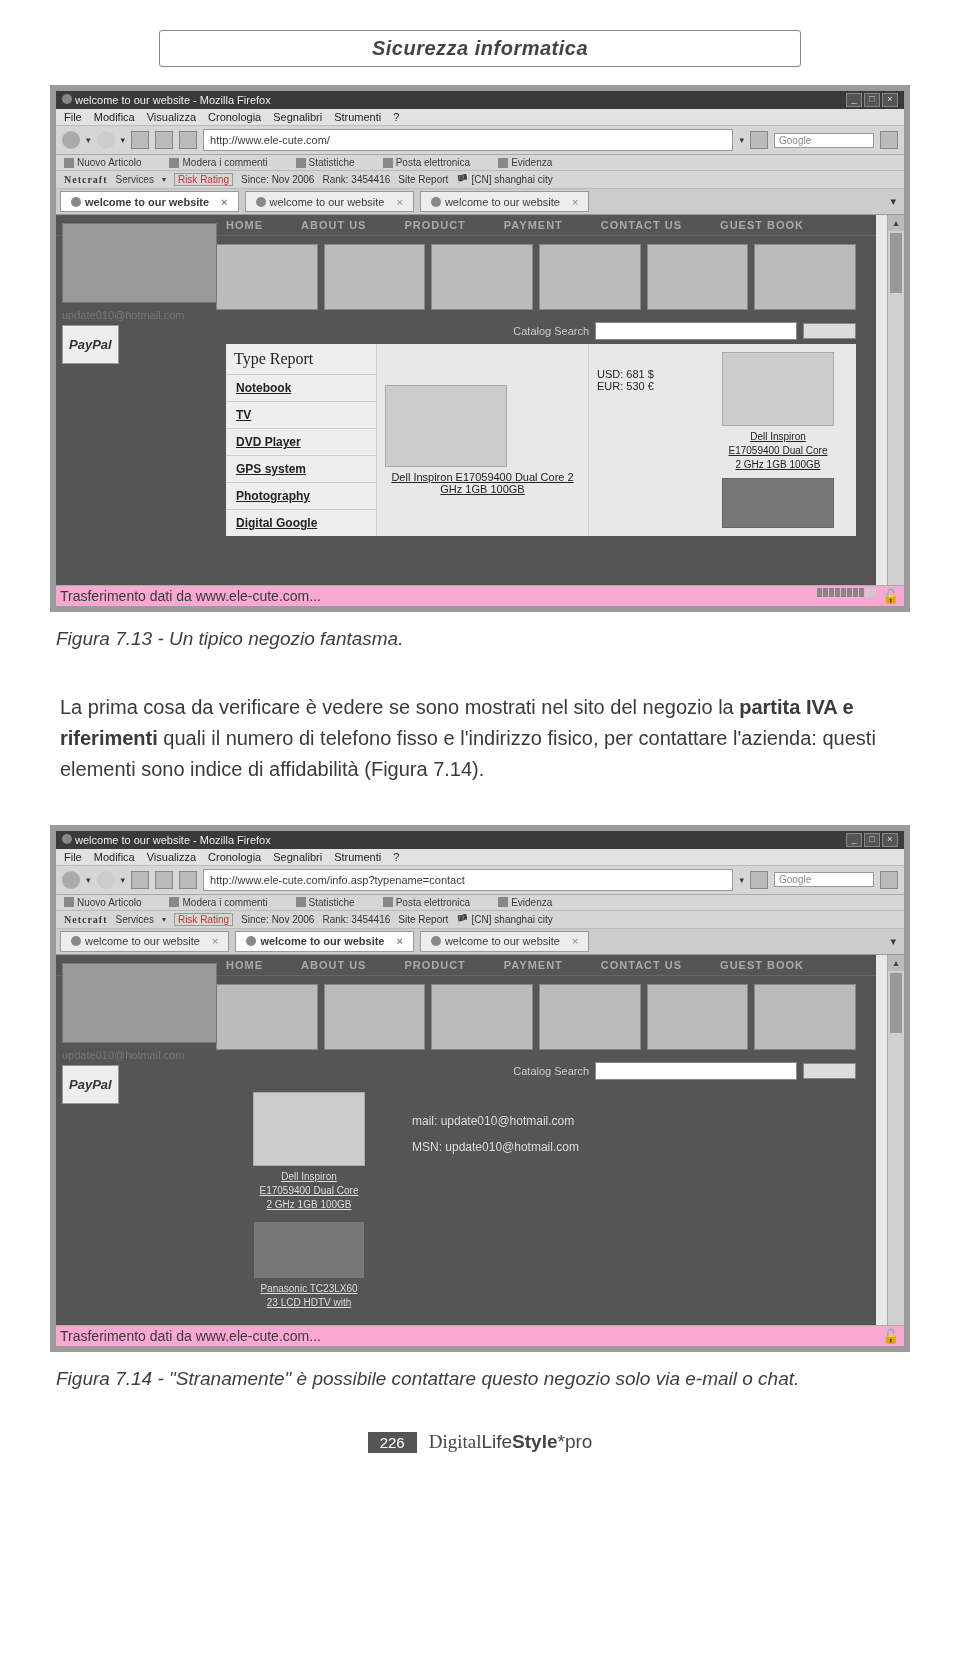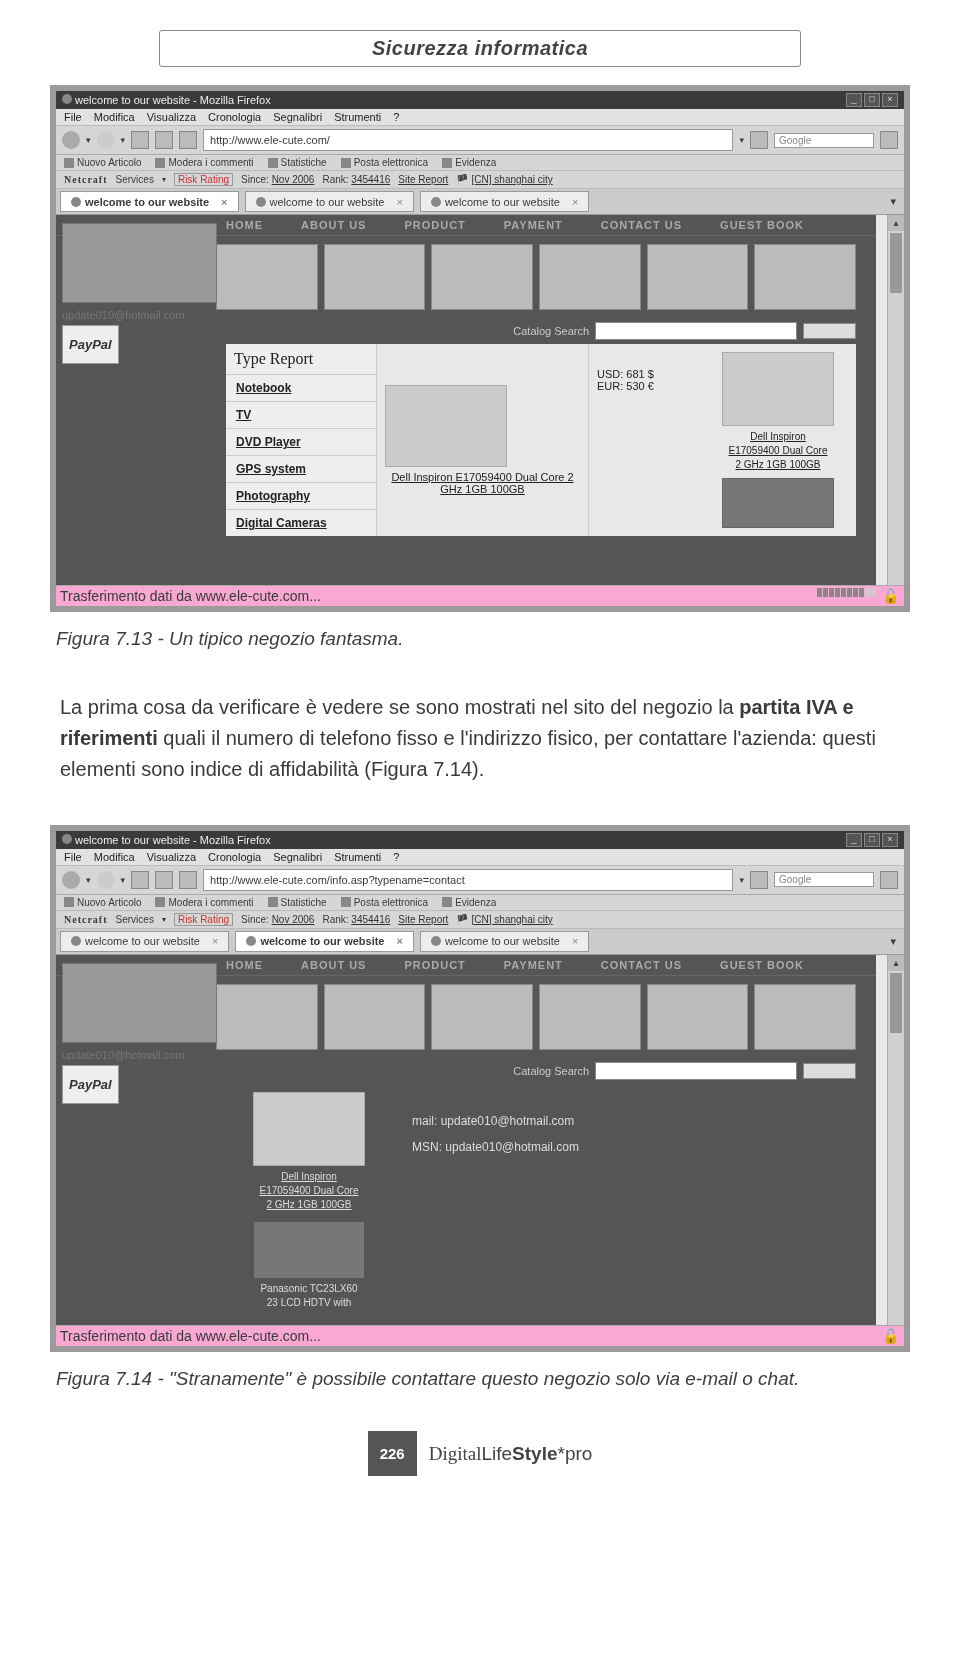--- a/index.html
+++ b/index.html
@@ -10,25 +10,25 @@
 .titlebar{background:#3a3a3a;color:#eee;display:flex;justify-content:space-between;align-items:center;padding:2px 6px;font-size:11px}
 .win-btns{display:flex;gap:2px}
 .win-btn{width:14px;height:12px;background:#555;border:1px solid #888;font-size:9px;text-align:center;line-height:10px;color:#ddd}
 .toolbar{display:flex;align-items:center;gap:6px;padding:3px 6px;font-size:11px;border-bottom:1px solid #aaa}
 .menubar{display:flex;gap:12px;padding:2px 8px;font-size:11px;border-bottom:1px solid #bbb;background:#e2e2e2}
 .menubar span{color:#222}
 .urlbar{flex:1;background:#fff;border:1px solid #999;padding:2px 6px;font-size:11px;height:16px;display:flex;align-items:center}
 .small-field{background:#fff;border:1px solid #999;padding:1px 4px;font-size:10px;width:90px}
 .nav-arrow{width:18px;height:18px;border-radius:9px;background:#aaa;display:inline-block}
 .nav-icon{width:16px;height:16px;background:#bbb;border:1px solid #888;display:inline-block}
-.bookmarks{display:flex;gap:14px;padding:2px 8px;font-size:10px;border-bottom:1px solid #bbb}
+.bookmarks{display:flex;gap:28px;padding:2px 8px;font-size:10px;border-bottom:1px solid #bbb}
 .bookmarks span{display:flex;align-items:center;gap:3px}
 .bk-icon{width:10px;height:10px;background:#888;display:inline-block}
 .netcraft{display:flex;gap:8px;align-items:center;padding:2px 8px;font-size:10px;border-bottom:1px solid #bbb}
-.netcraft a{text-decoration:underline;color:#333}
+.netcraft a{color:#333}
 .tabs{display:flex;padding:2px 4px;gap:6px;font-size:11px;background:#ccc}
 .tab{background:#ededed;border:1px solid #999;padding:2px 10px;display:flex;align-items:center;gap:4px}
 .tab.active{background:#fff;font-weight:700}
 .tab .x{margin-left:8px;color:#888}
 .sun{width:10px;height:10px;border-radius:5px;background:#888;display:inline-block}
 .viewport{background:#e8e8e8;position:relative;height:370px;border-top:1px solid #999;overflow:hidden}
 .scrollbar{position:absolute;right:0;top:0;bottom:0;width:16px;background:#d0d0d0;border-left:1px solid #aaa}
 .scroll-up,.scroll-down{height:16px;background:#bbb;text-align:center;font-size:10px;line-height:16px;color:#444}
 .scroll-thumb{background:#999;height:60px;margin:2px}
 .darksite{margin:0 28px 0 0;background:#555;min-height:370px;color:#ddd;position:relative}
@@ -62,21 +62,21 @@
 .prog i.off{background:#ccc}
 
 .contact-body{margin-left:170px;margin-right:20px;background:#555;color:#ddd;display:flex;min-height:200px}
 .contact-left{width:150px;padding:8px;text-align:center}
 .contact-right{flex:1;padding:30px 20px;font-size:12px}
 .contact-right div{margin-bottom:12px}
 .caption{font-style:italic;font-size:19px;color:#3e3e3e;margin:14px 6px 32px 6px;line-height:1.35;font-family:Helvetica,Arial,sans-serif}
 .body-text{font-size:20px;line-height:1.55;color:#3a3a3a;margin:40px 10px}
 .body-text b{font-weight:700}
 .footer{display:flex;align-items:center;justify-content:center;gap:12px;margin-top:40px}
-.pagenum{background:#555;color:#fff;padding:14px 12px;font-weight:700;font-size:15px}
+.pagenum{background:#555;color:#fff;padding:2px 12px;font-weight:400;font-size:15px}
 .brand{font-size:19px;color:#444}
 .brand .d{font-family:Georgia,serif}
 .brand .l{font-weight:300}
 .brand .s{font-weight:700}
 .brand .star{font-weight:400}
 </style>
 </head>
 <body>
 
 <div class="page">
@@ -199,21 +199,21 @@
             <span class="search-btn">Search</span>
           </div>
           <div class="catalog">
             <div class="cat-left">
               <div class="cat-title">Type Report</div>
               <div class="cat-item">Notebook</div>
               <div class="cat-item">TV</div>
               <div class="cat-item">DVD Player</div>
               <div class="cat-item">GPS system</div>
               <div class="cat-item">Photography</div>
-              <div class="cat-item" style="border-bottom:none">Digital Cameras</div>
+              <div class="cat-item" style="border-bottom:none">Digital Google</div>
             </div>
             <div class="cat-center">
               <div>
                 <div class="cat-thumb"></div>
                 <div class="cat-caption">Dell Inspiron E17059400 Dual Core 2 GHz 1GB 100GB</div>
               </div>
             </div>
             <div class="cat-price">
               <div>USD: 681 $</div>
               <div>EUR: 530 €</div>
@@ -372,21 +372,21 @@
           </div>
           <div class="contact-body">
             <div class="contact-left">
               <div class="cat-thumb" style="width:110px;height:72px;margin:0 auto"></div>
               <div class="cap" style="font-size:10px;text-decoration:underline;margin-top:4px;line-height:1.4">
                 <div>Dell Inspiron</div>
                 <div>E17059400 Dual Core</div>
                 <div>2 GHz 1GB 100GB</div>
               </div>
               <div class="mini" style="width:110px;height:56px;background:#777;margin:10px auto 0"></div>
-              <div class="cap" style="font-size:10px;margin-top:4px;line-height:1.4">
+              <div class="cap" style="font-size:10px;text-decoration:underline;margin-top:4px;line-height:1.4">
                 <div>Panasonic TC23LX60</div>
                 <div>23 LCD HDTV with</div>
               </div>
             </div>
             <div class="contact-right">
               <div>mail: update010@hotmail.com</div>
               <div>MSN: update010@hotmail.com</div>
             </div>
           </div>
         </div>

